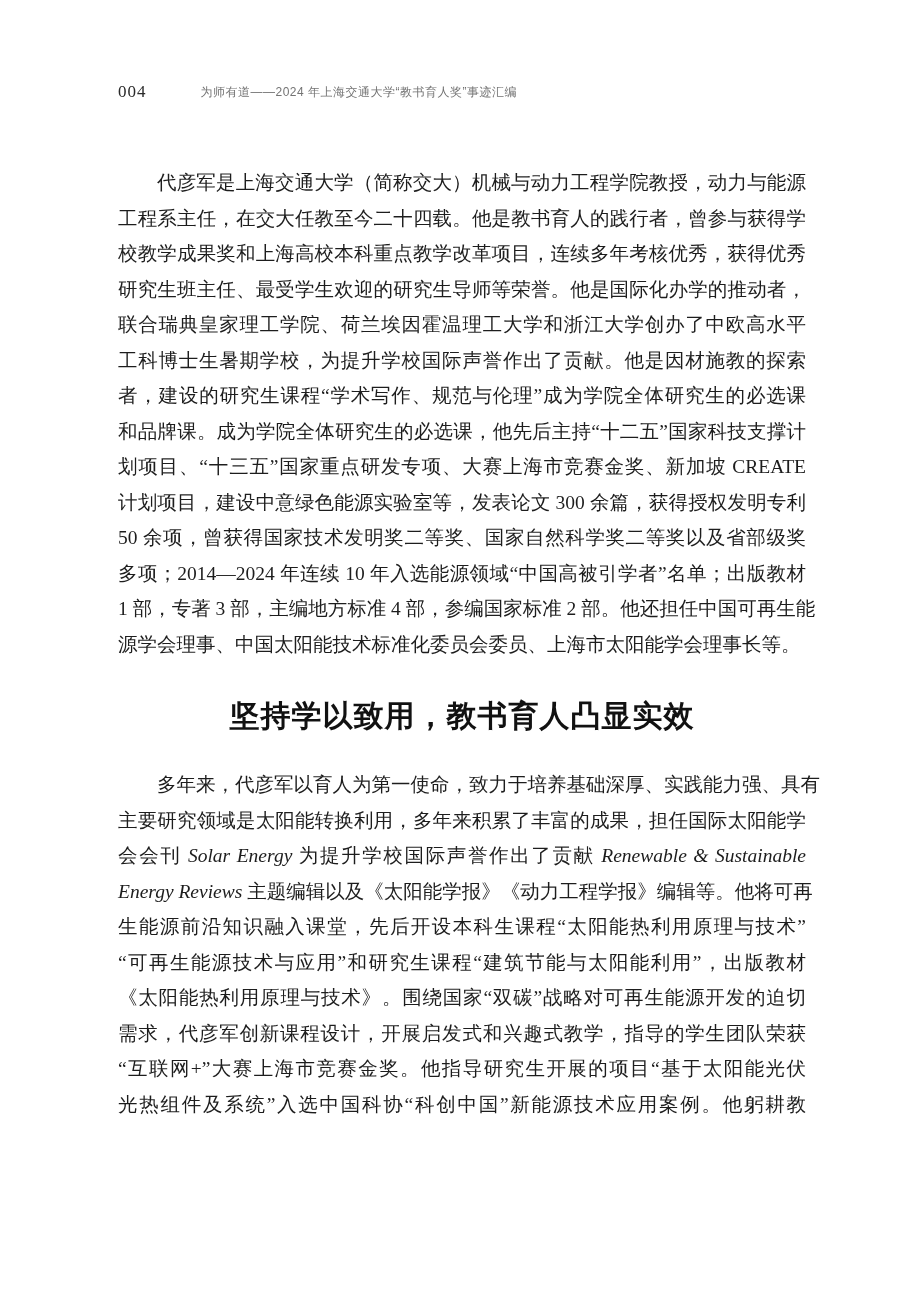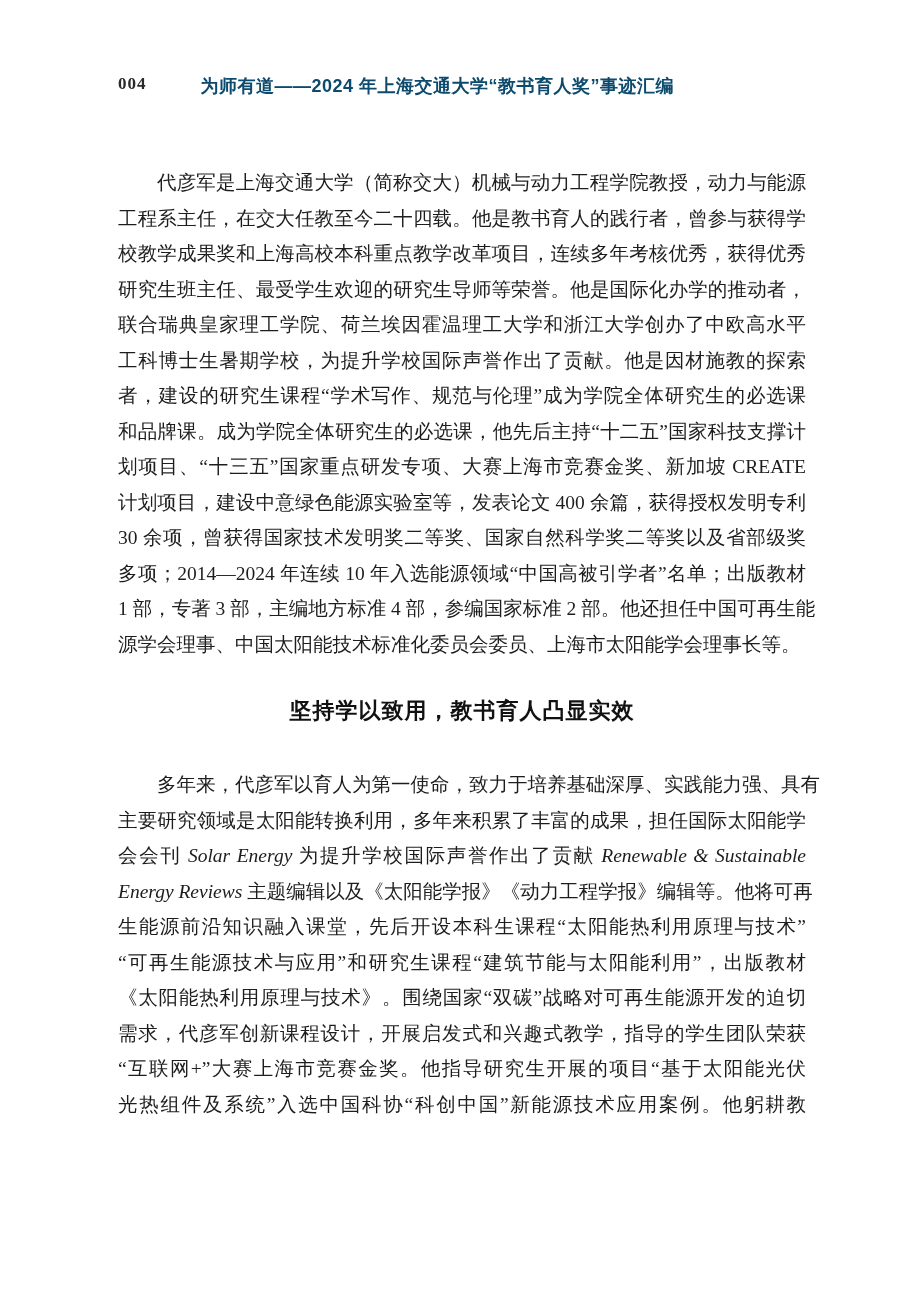--- a/index.html
+++ b/index.html
@@ -12,38 +12,37 @@
     width: 924px;
     height: 1291px;
     background: #ffffff;
     overflow: hidden;
     font-family: "Liberation Serif", "DejaVu Serif", serif;
     color: #1d1d1d;
   }
   
   .running-head {
     position: absolute;
-    top: 74px;
+    top: 82px;
     left: 118px;
     right: 118px;
     display: flex;
-    align-items: flex-start;
-    font-weight: bold;
+    align-items: center;
   }
   .folio {
     font-size: 17px;
     letter-spacing: 1px;
     color: #2a2a2a;
   }
   .book-title {
     margin-left: 54px;
     font-family: "Liberation Sans", "DejaVu Sans", sans-serif;
-    font-size: 18px;
+    font-size: 12px;
     letter-spacing: 0.5px;
-    color: #0c4a6e;
+    color: #737373;
   }
   
   .para {
     position: absolute;
     left: 118px;
     width: 688px;
     font-size: 19.5px;
   }
   .para-1 { top: 165px; }
   .para-2 { top: 767px; }
@@ -62,21 +61,21 @@
   }
   
   .section-heading {
     position: absolute;
     top: 696px;
     left: 118px;
     width: 688px;
     margin: 0;
     text-align: center;
     font-family: "Liberation Sans", "DejaVu Sans", sans-serif;
-    font-size: 22px;
+    font-size: 30px;
     font-weight: 700;
     letter-spacing: 1px;
     color: #111111;
   }
 </style>
 </head>
 <body>
 
 <div class="page">
 
@@ -89,22 +88,22 @@
     <section class="para para-1">
         <div class="line indent"><span>代彦军是上海交通大学（简称交大）机械与动力工程学院教授，动力与能源</span></div>
         <div class="line"><span>工程系主任，在交大任教至今二十四载。他是教书育人的践行者，曾参与获得学</span></div>
         <div class="line"><span>校教学成果奖和上海高校本科重点教学改革项目，连续多年考核优秀，获得优秀</span></div>
         <div class="line"><span>研究生班主任、最受学生欢迎的研究生导师等荣誉。他是国际化办学的推动者，</span></div>
         <div class="line"><span>联合瑞典皇家理工学院、荷兰埃因霍温理工大学和浙江大学创办了中欧高水平</span></div>
         <div class="line"><span>工科博士生暑期学校，为提升学校国际声誉作出了贡献。他是因材施教的探索</span></div>
         <div class="line"><span>者，建设的研究生课程“学术写作、规范与伦理”成为学院全体研究生的必选课</span></div>
         <div class="line"><span>和品牌课。成为学院全体研究生的必选课，他先后主持“十二五”国家科技支撑计</span></div>
         <div class="line"><span>划项目、“十三五”国家重点研发专项、大赛上海市竞赛金奖、新加坡 CREATE</span></div>
-        <div class="line"><span>计划项目，建设中意绿色能源实验室等，发表论文 400 余篇，获得授权发明专利</span></div>
-        <div class="line"><span>30 余项，曾获得国家技术发明奖二等奖、国家自然科学奖二等奖以及省部级奖</span></div>
+        <div class="line"><span>计划项目，建设中意绿色能源实验室等，发表论文 300 余篇，获得授权发明专利</span></div>
+        <div class="line"><span>50 余项，曾获得国家技术发明奖二等奖、国家自然科学奖二等奖以及省部级奖</span></div>
         <div class="line"><span>多项；2014—2024 年连续 10 年入选能源领域“中国高被引学者”名单；出版教材</span></div>
         <div class="line"><span>1 部，专著 3 部，主编地方标准 4 部，参编国家标准 2 部。他还担任中国可再生能</span></div>
         <div class="line flush-left"><span>源学会理事、中国太阳能技术标准化委员会委员、上海市太阳能学会理事长等。</span></div>
       </section>
 
     <h2 class="section-heading">坚持学以致用，教书育人凸显实效</h2>
 
     <section class="para para-2">
         <div class="line indent"><span>多年来，代彦军以育人为第一使命，致力于培养基础深厚、实践能力强、具有</span></div>
         <div class="line"><span>主要研究领域是太阳能转换利用，多年来积累了丰富的成果，担任国际太阳能学</span></div>

